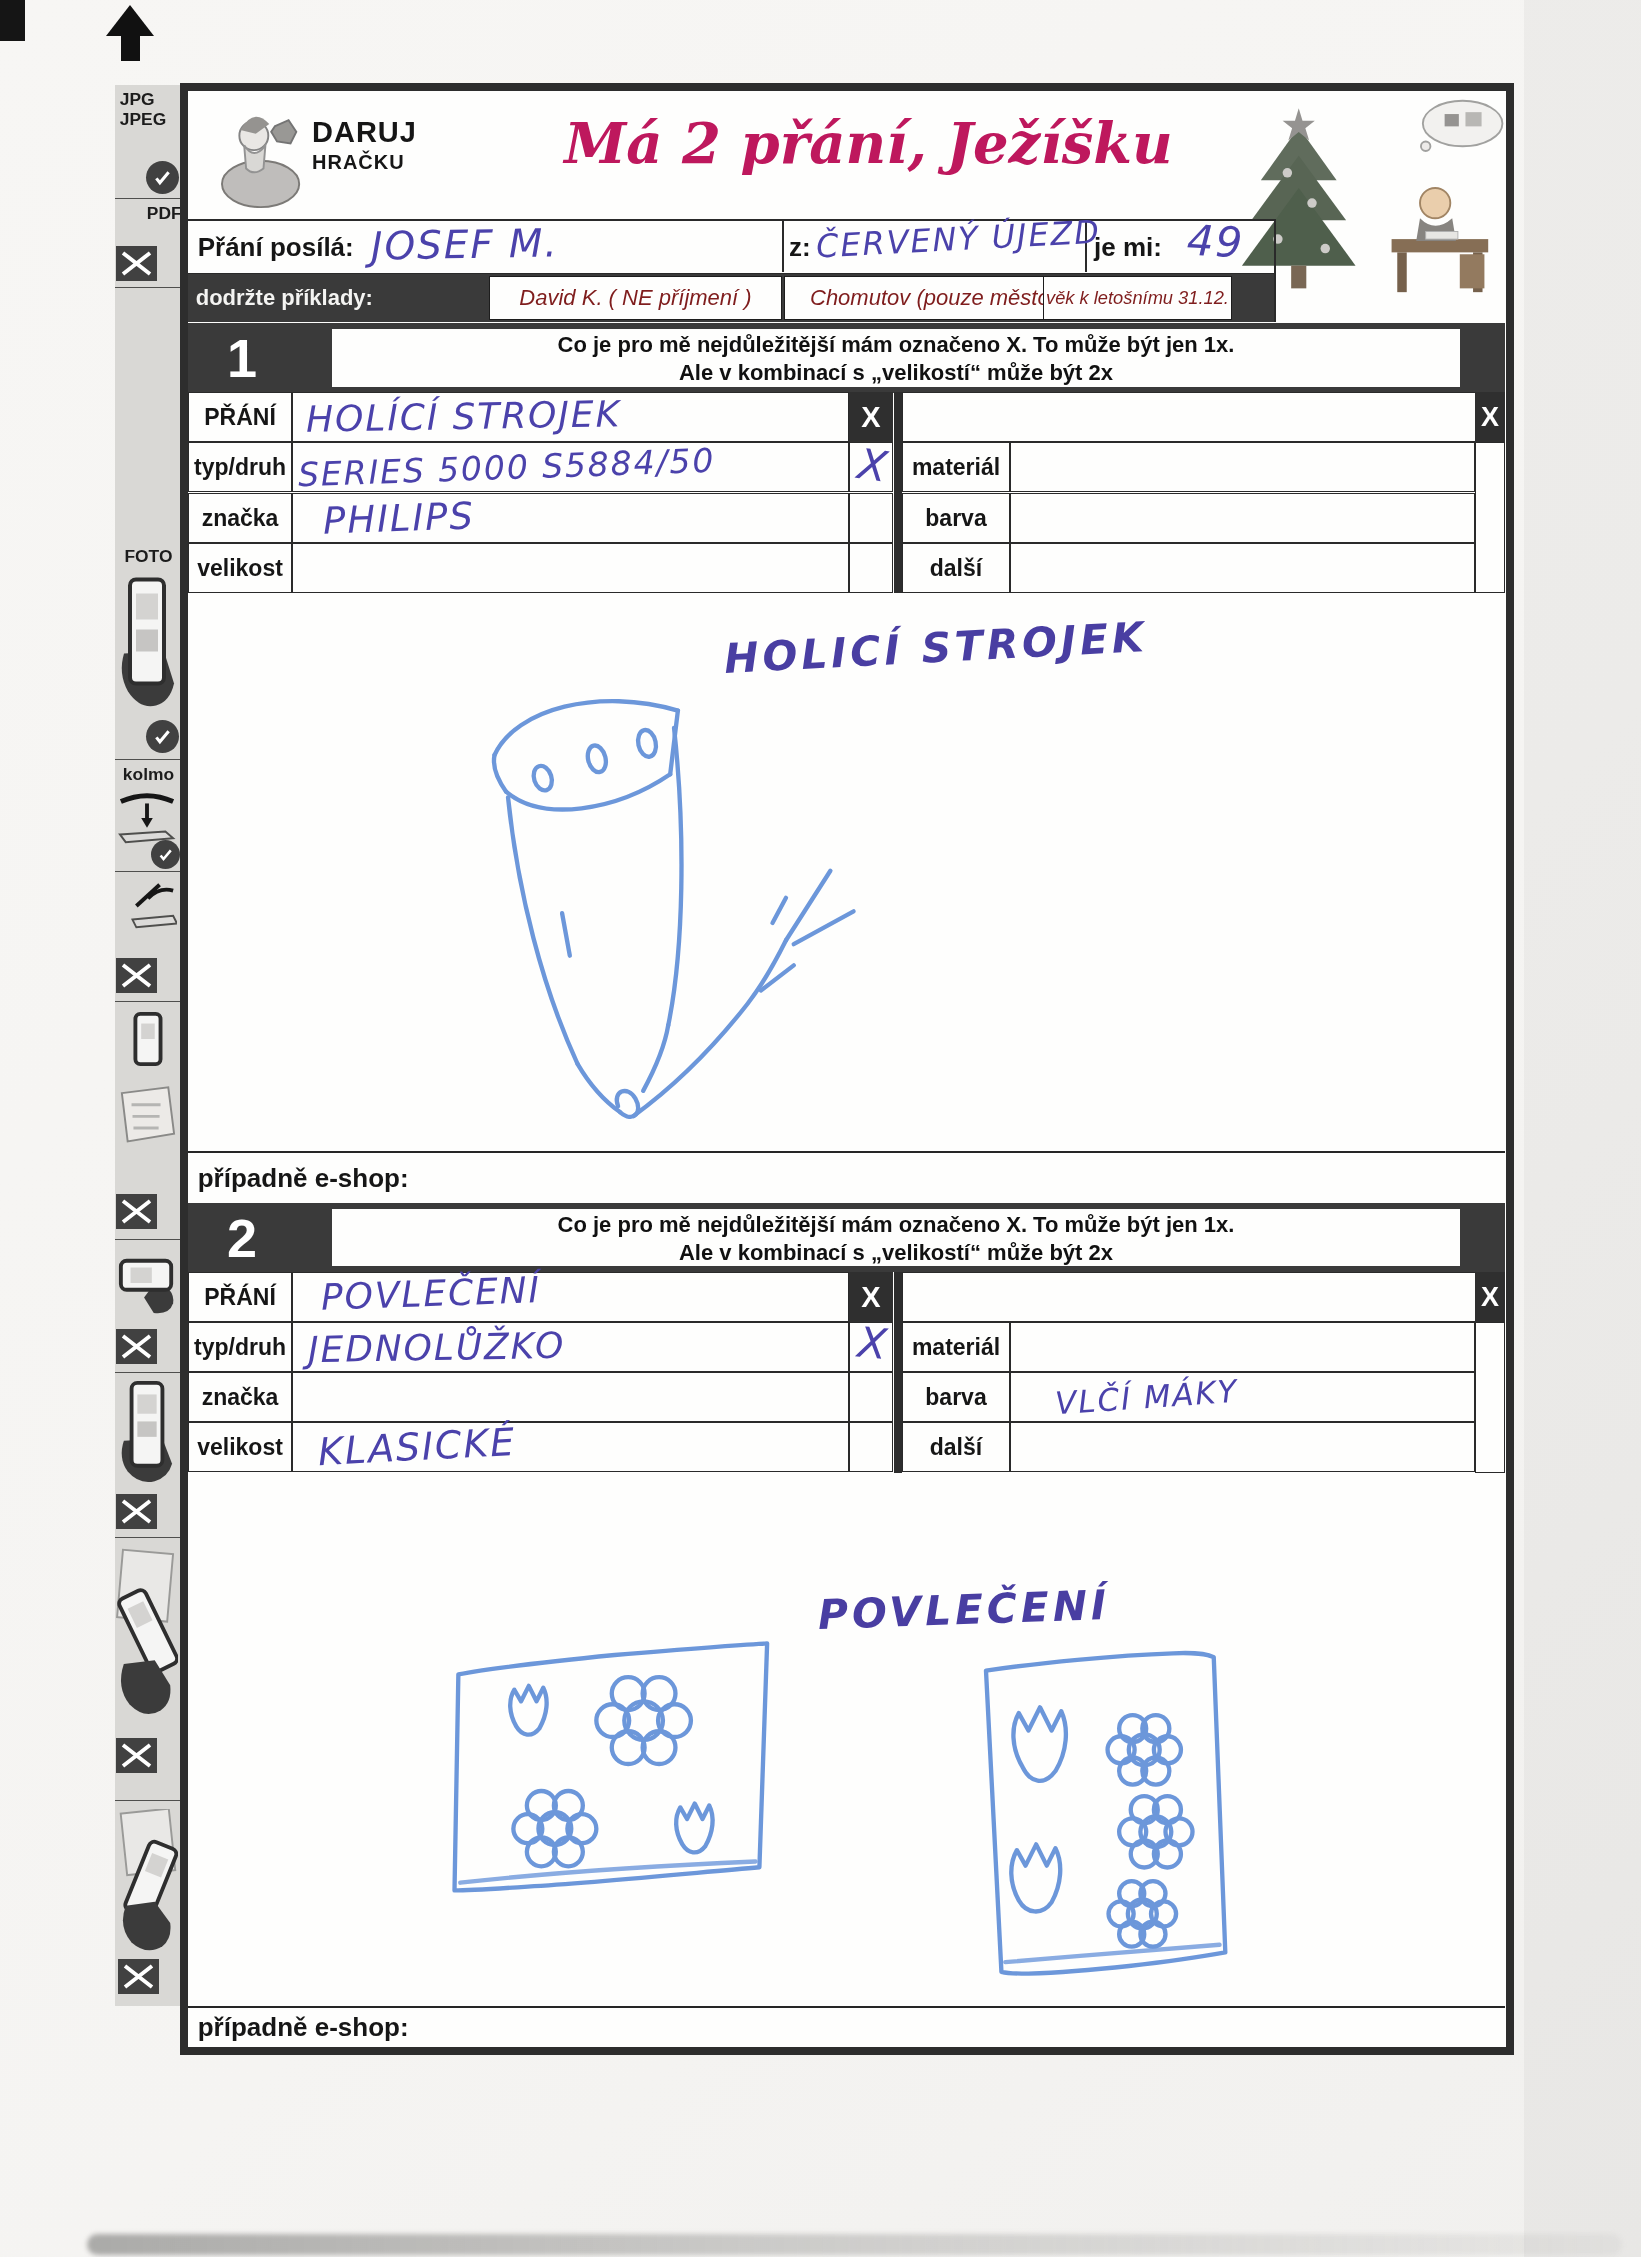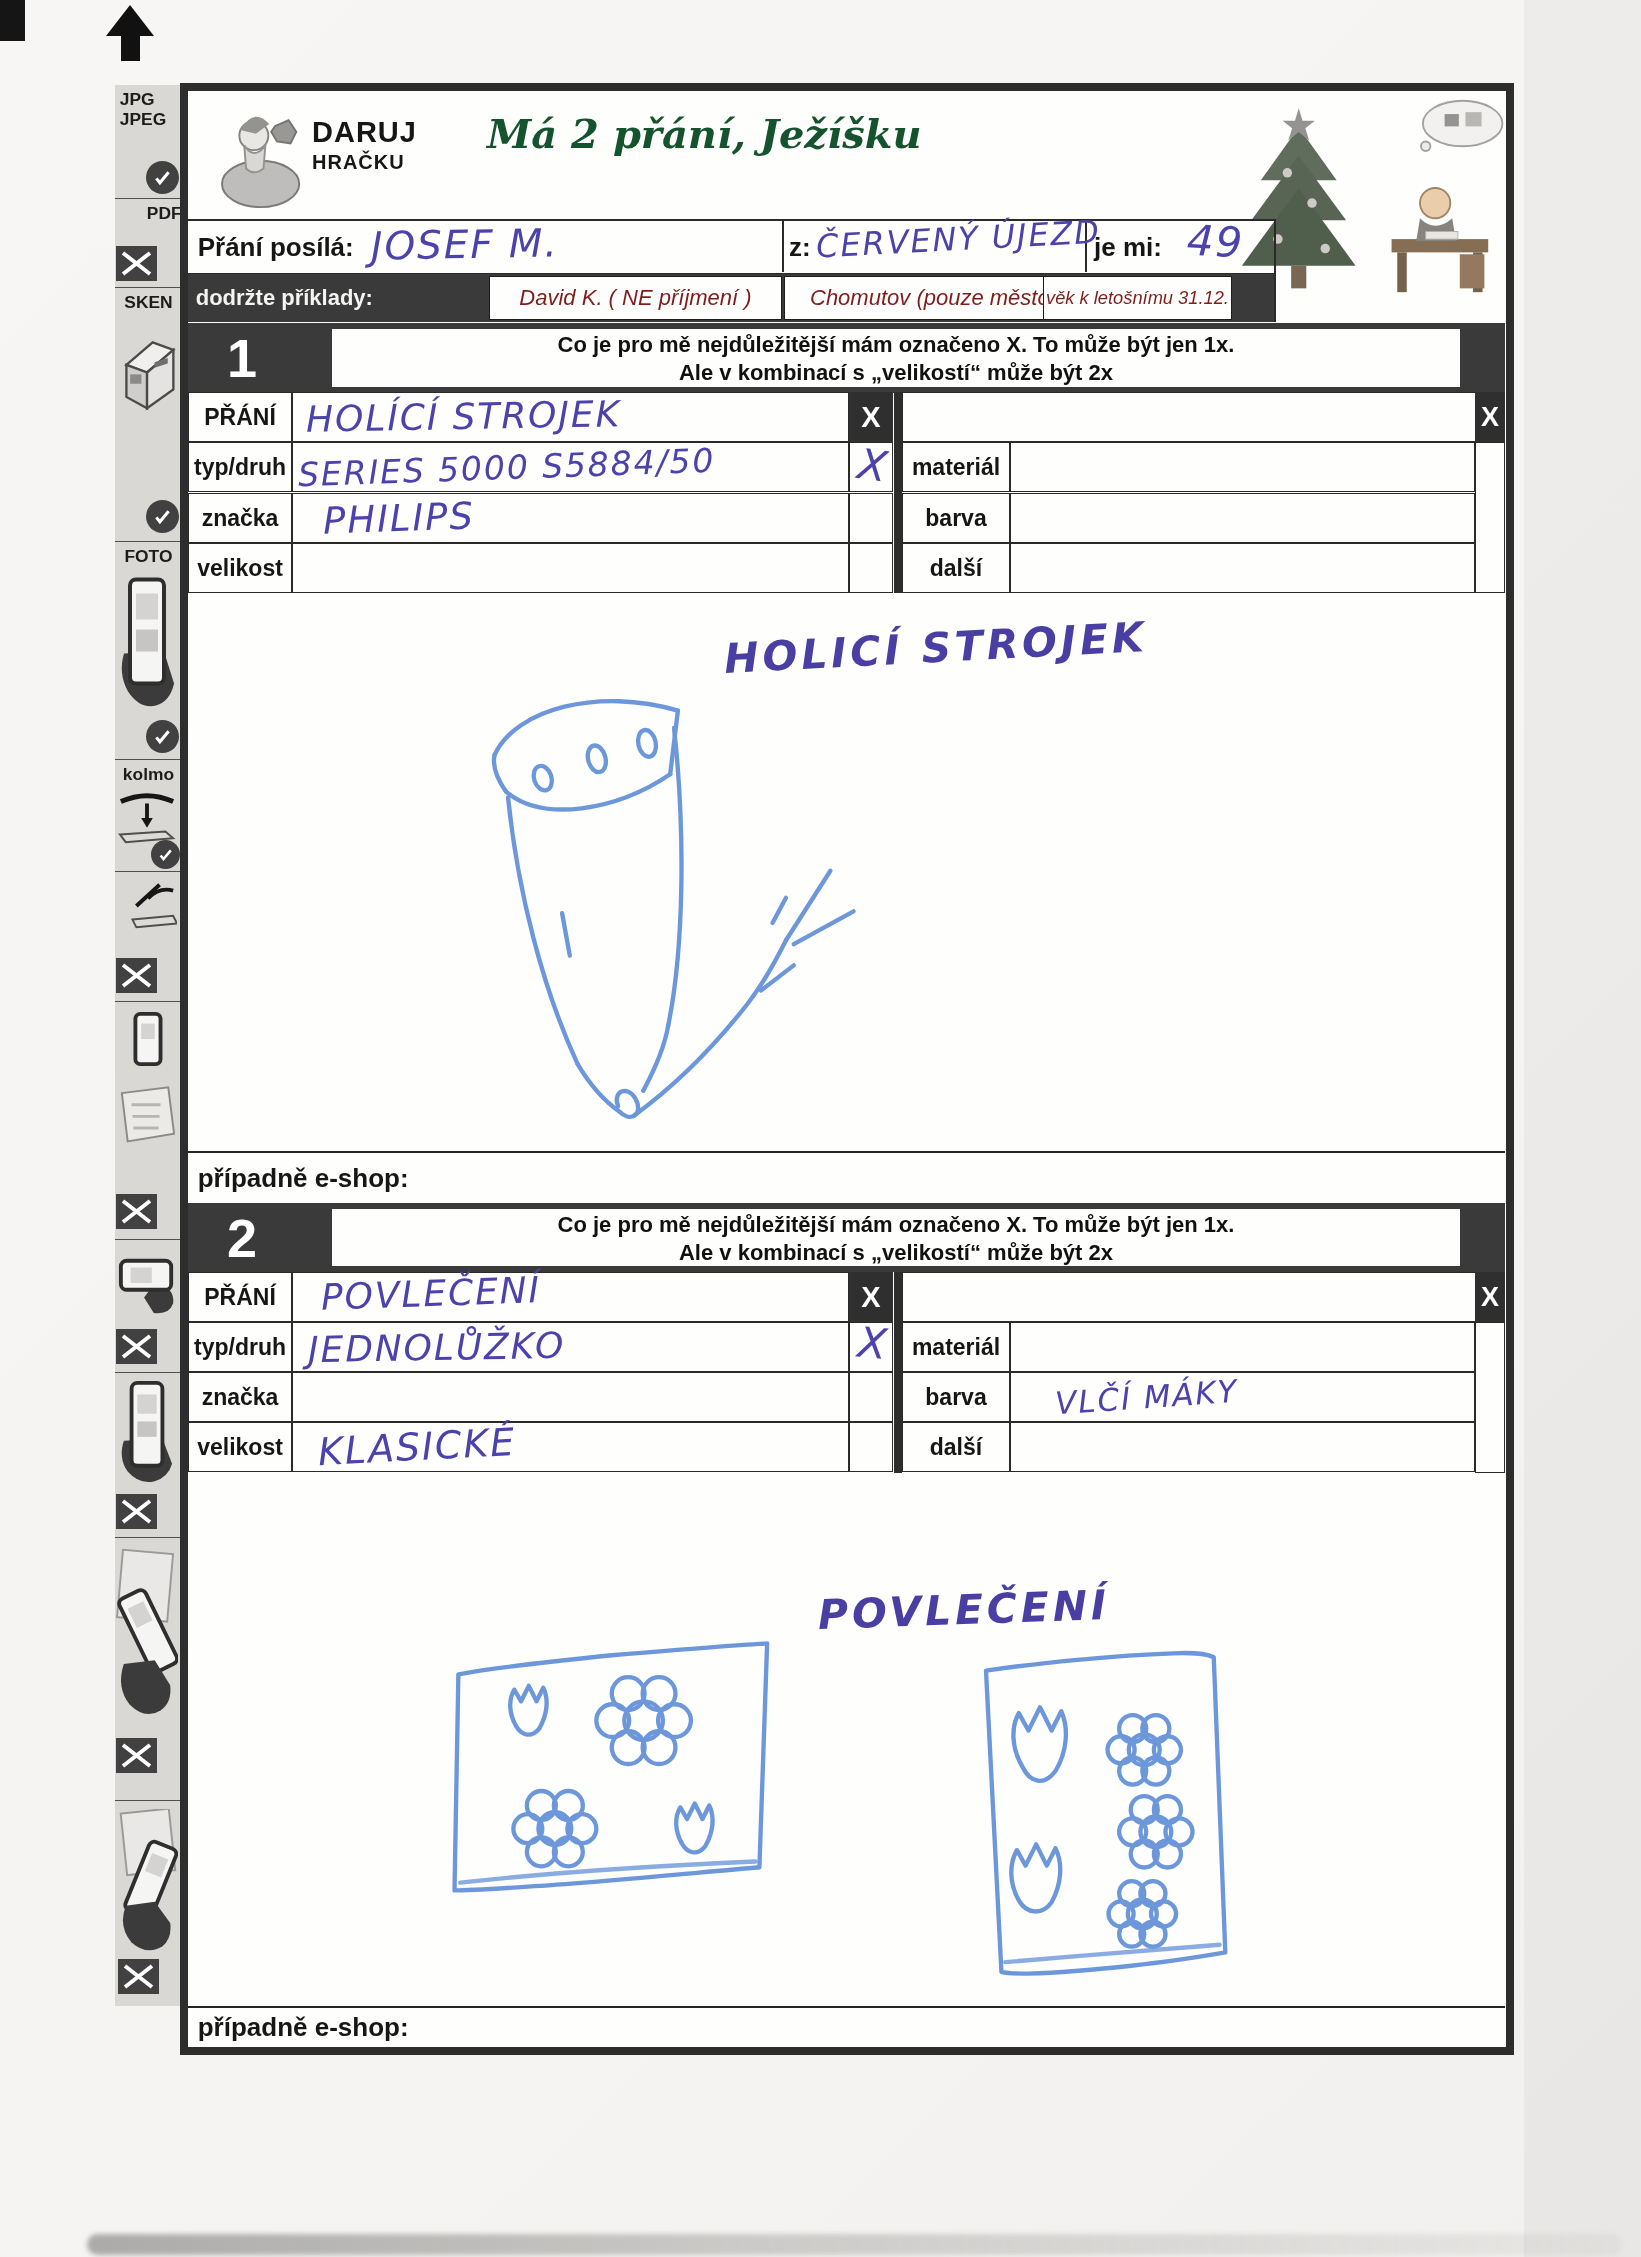--- a/index.html
+++ b/index.html
@@ -32,21 +32,21 @@
 
   
   #form { left:180px; top:83px; width:1334px; height:1972px; border:8.7px solid #2d2d2d; background:#fefefd; }
   #form .abs { position:absolute; }
   .hline { background:#2a2a2a; height:1.9px; }
   .vline { background:#2a2a2a; width:1.9px; }
 
   .logo-line1 { font-size:29px; font-weight:800; letter-spacing:1px; color:#161616; }
   .logo-line2 { font-size:20px; font-weight:800; letter-spacing:1px; color:#161616; }
   .main-title { font-family:"DejaVu Serif", serif; font-style:italic; font-weight:700;
-            font-size:40px; color:#14532d; text-align:left; white-space:nowrap; }
+            font-size:56px; color:#be185d; text-align:center; white-space:nowrap; }
 
   .lbl { font-weight:bold; color:#161616; }
   .ital { font-style:italic; color:#7f1d1d; }
   .darkband { background:#3a3a3a; }
   .whitebox { background:#fefefd; }
   .cell { background:#fefefd; border:1px solid #2a2a2a; }
   .cell-dark { background:#2f2f2f; color:#fff; font-weight:bold; display:flex; align-items:center; justify-content:center; }
   .row-label { display:flex; align-items:center; justify-content:center; font-weight:bold; font-size:23px; color:#161616; }
   .instr { text-align:center; font-weight:bold; font-size:22px; line-height:28px; color:#111;margin-left:32px; }
   .sec-num { color:#fff; font-weight:bold; font-size:54px; display:flex; align-items:center; justify-content:center; }
@@ -82,35 +82,20 @@
 
     <div class="sb-sec" style="top:114px;height:89px;">
       <div class="sb-label" style="text-align:right;padding-right:4.8px;margin-left:27px;">PDF</div>
       <div class="cross-box" style="left:1px;bottom:5.8px;">
         <svg width="33" height="27" viewBox="0 0 34 28">
             <path d="M3 3 L31 25 M31 3 L3 25" stroke="#fff" stroke-width="4"></path>
           </svg>
       </div>
     </div>
 
-    <div class="sb-sec" style="top:203px;height:254px;">
-      <div class="sb-label" style="text-align:center;">SKEN</div>
-      <svg class="sb-icon" style="left:1.9px;top:39px;" width="62" height="106" viewBox="0 0 66 112">
-        <polygon points="10,40 38,16 60,24 32,48" fill="#f0efee" stroke="#4a4a4a" stroke-width="2.5"></polygon>
-        <polygon points="10,40 32,48 32,86 10,74" fill="#cfcecc" stroke="#4a4a4a" stroke-width="2.5"></polygon>
-        <polygon points="32,48 60,24 60,66 32,86" fill="#e4e3e1" stroke="#4a4a4a" stroke-width="2.5"></polygon>
-        <rect x="14" y="50" width="12" height="10" fill="#8a8a88"></rect>
-        <rect x="40" y="50" width="14" height="6" fill="#6f6f6f" transform="skewY(-18)"></rect>
-      </svg>
-      <div class="check-circle" style="right:1px;bottom:7.7px;">
-        <svg width="21" height="21" viewBox="0 0 24 24">
-            <path d="M5 13 l4 5 L19 6" stroke="#fff" stroke-width="3.5" fill="none"></path>
-          </svg>
-      </div>
-    </div>
 
     <div class="sb-sec" style="top:457px;height:218px;">
       <div class="sb-label" style="text-align:center;">FOTO</div>
       <svg class="sb-icon" style="left:2.9px;top:29px;" width="60" height="145" viewBox="0 0 60 140">
         <path d="M6 80 Q0 100 10 118 Q22 136 38 132 Q52 128 56 110 L46 78 Z" fill="#3b3b3b"></path>
         <rect x="12" y="6" width="34" height="104" rx="6" fill="#f5f5f4" stroke="#2e2e2e" stroke-width="4"></rect>
         <rect x="18" y="20" width="22" height="26" fill="#d4d3d1"></rect>
         <rect x="18" y="56" width="22" height="22" fill="#c6c5c3"></rect>
       </svg>
       <div class="check-circle" style="right:1px;bottom:5.8px;">

